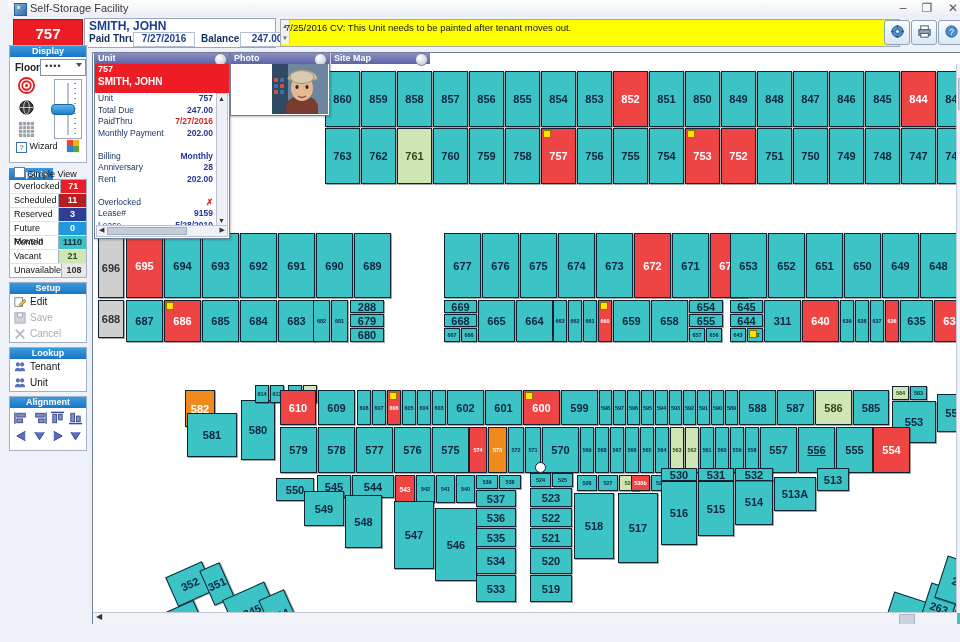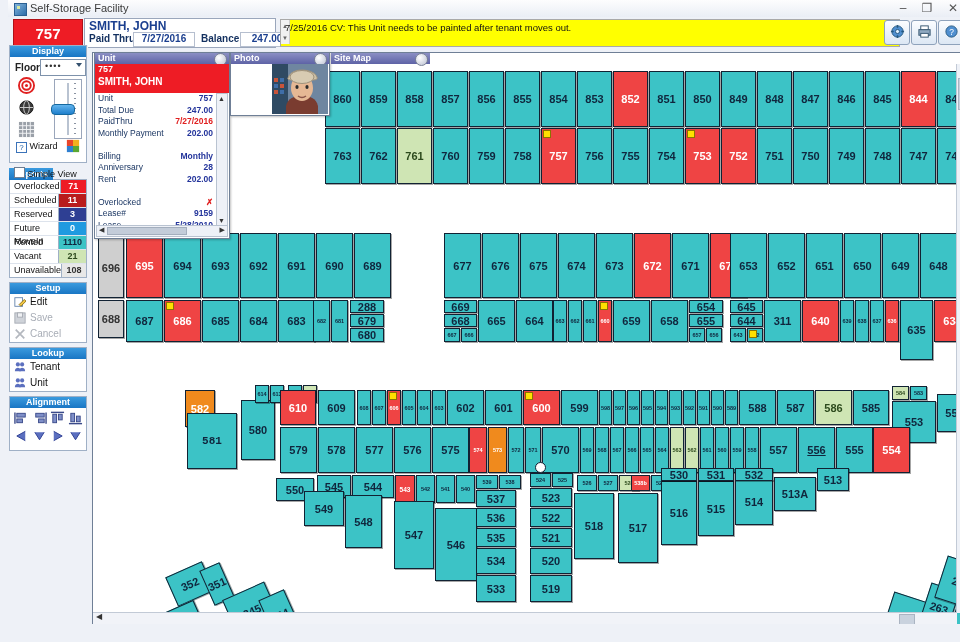--- a/index.html
+++ b/index.html
@@ -676,30 +676,30 @@
         </div>
         <div class="u rented xs" style="left: 762px; top: 247px; width: 14px; height: 42px;">
           <span>638</span>
         </div>
         <div class="u rented xs" style="left: 777px; top: 247px; width: 14px; height: 42px;">
           <span>637</span>
         </div>
         <div class="u over xs" style="left: 792px; top: 247px; width: 14px; height: 42px;">
           <span>636</span>
         </div>
-        <div class="u rented" style="left: 807px; top: 247px; width: 33px; height: 60px;">
+        <div class="u rented" style="left: 807px; top: 247px; width: 33px; height: 42px;">
           <span>635</span>
         </div>
         <div class="u over" style="left: 841px; top: 247px; width: 37px; height: 42px;">
           <span>634</span>
         </div>
         <div class="u sched" style="left: 92px; top: 337px; width: 30px; height: 37px;">
           <span>582</span>
         </div>
-        <div class="u rented" style="left: 94px; top: 360px; width: 50px; height: 56px; font-family: Liberation Mono, monospace;">
+        <div class="u rented" style="left: 94px; top: 360px; width: 50px; height: 44px;">
           <span>581</span>
         </div>
         <div class="u rented" style="left: 148px; top: 347px; width: 34px; height: 60px;">
           <span>580</span>
         </div>
         <div class="u rented xs" style="left: 162px; top: 332px; width: 14px; height: 18px;">
           <span>614</span>
         </div>
         <div class="u rented xs" style="left: 177px; top: 332px; width: 14px; height: 18px;">
           <span>613</span>

